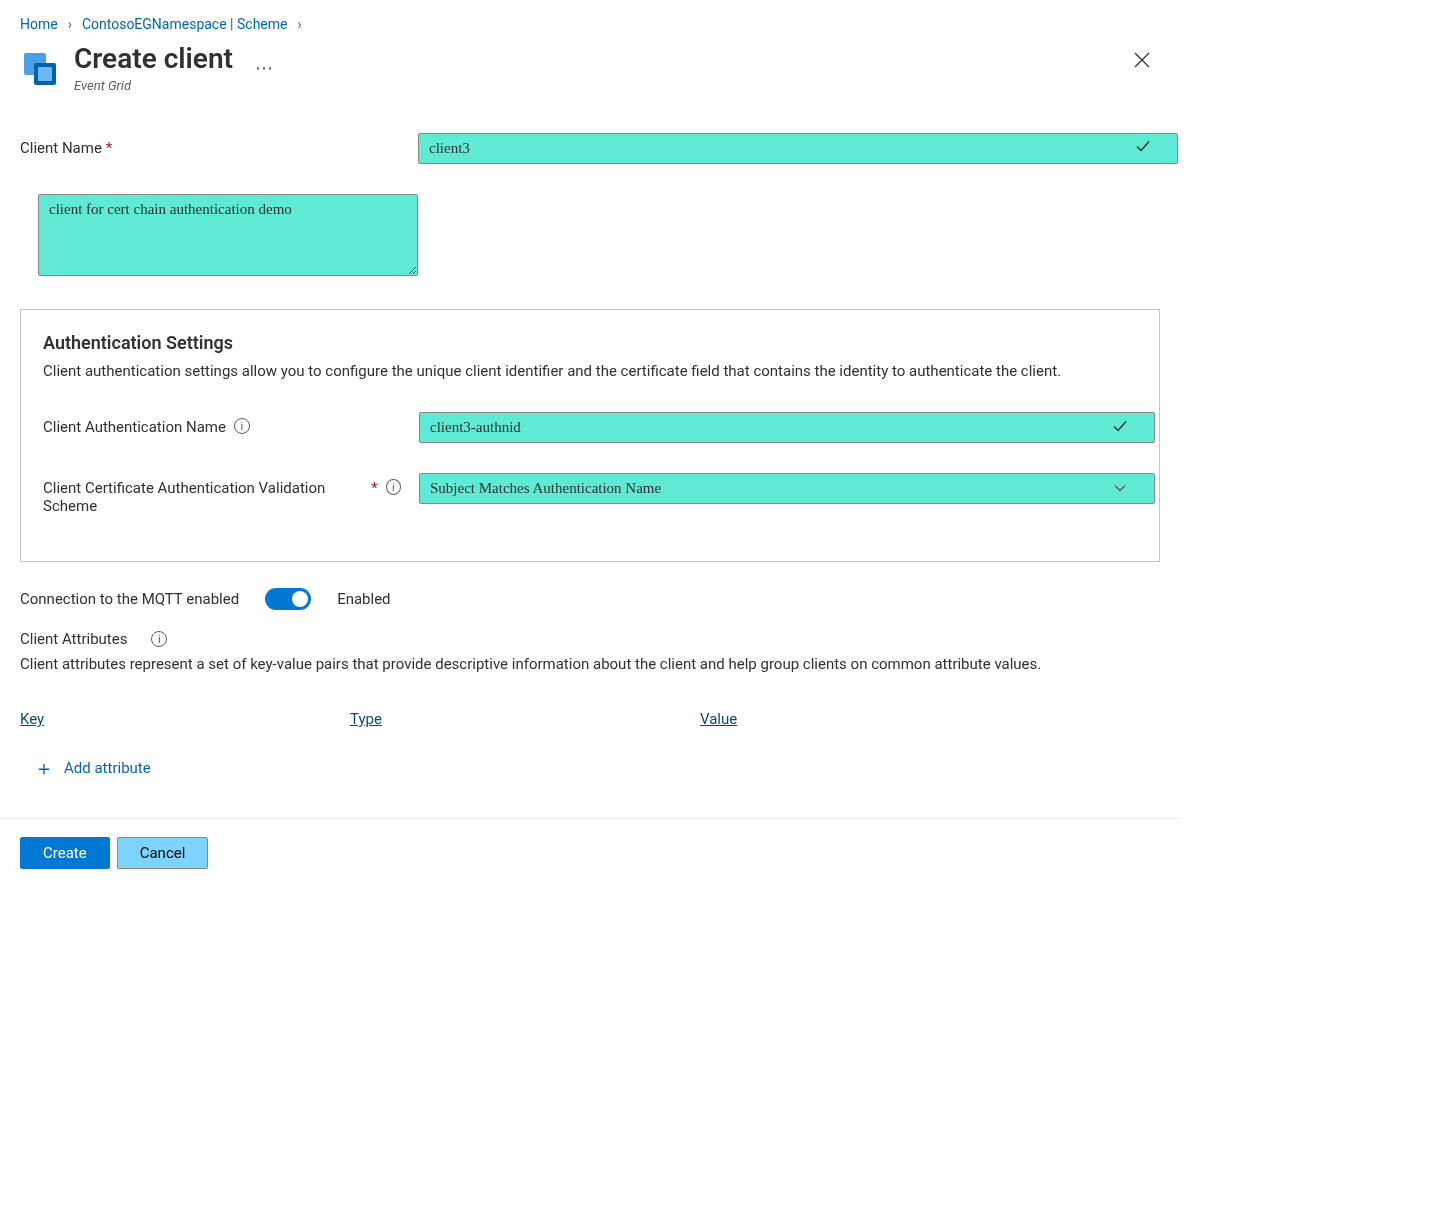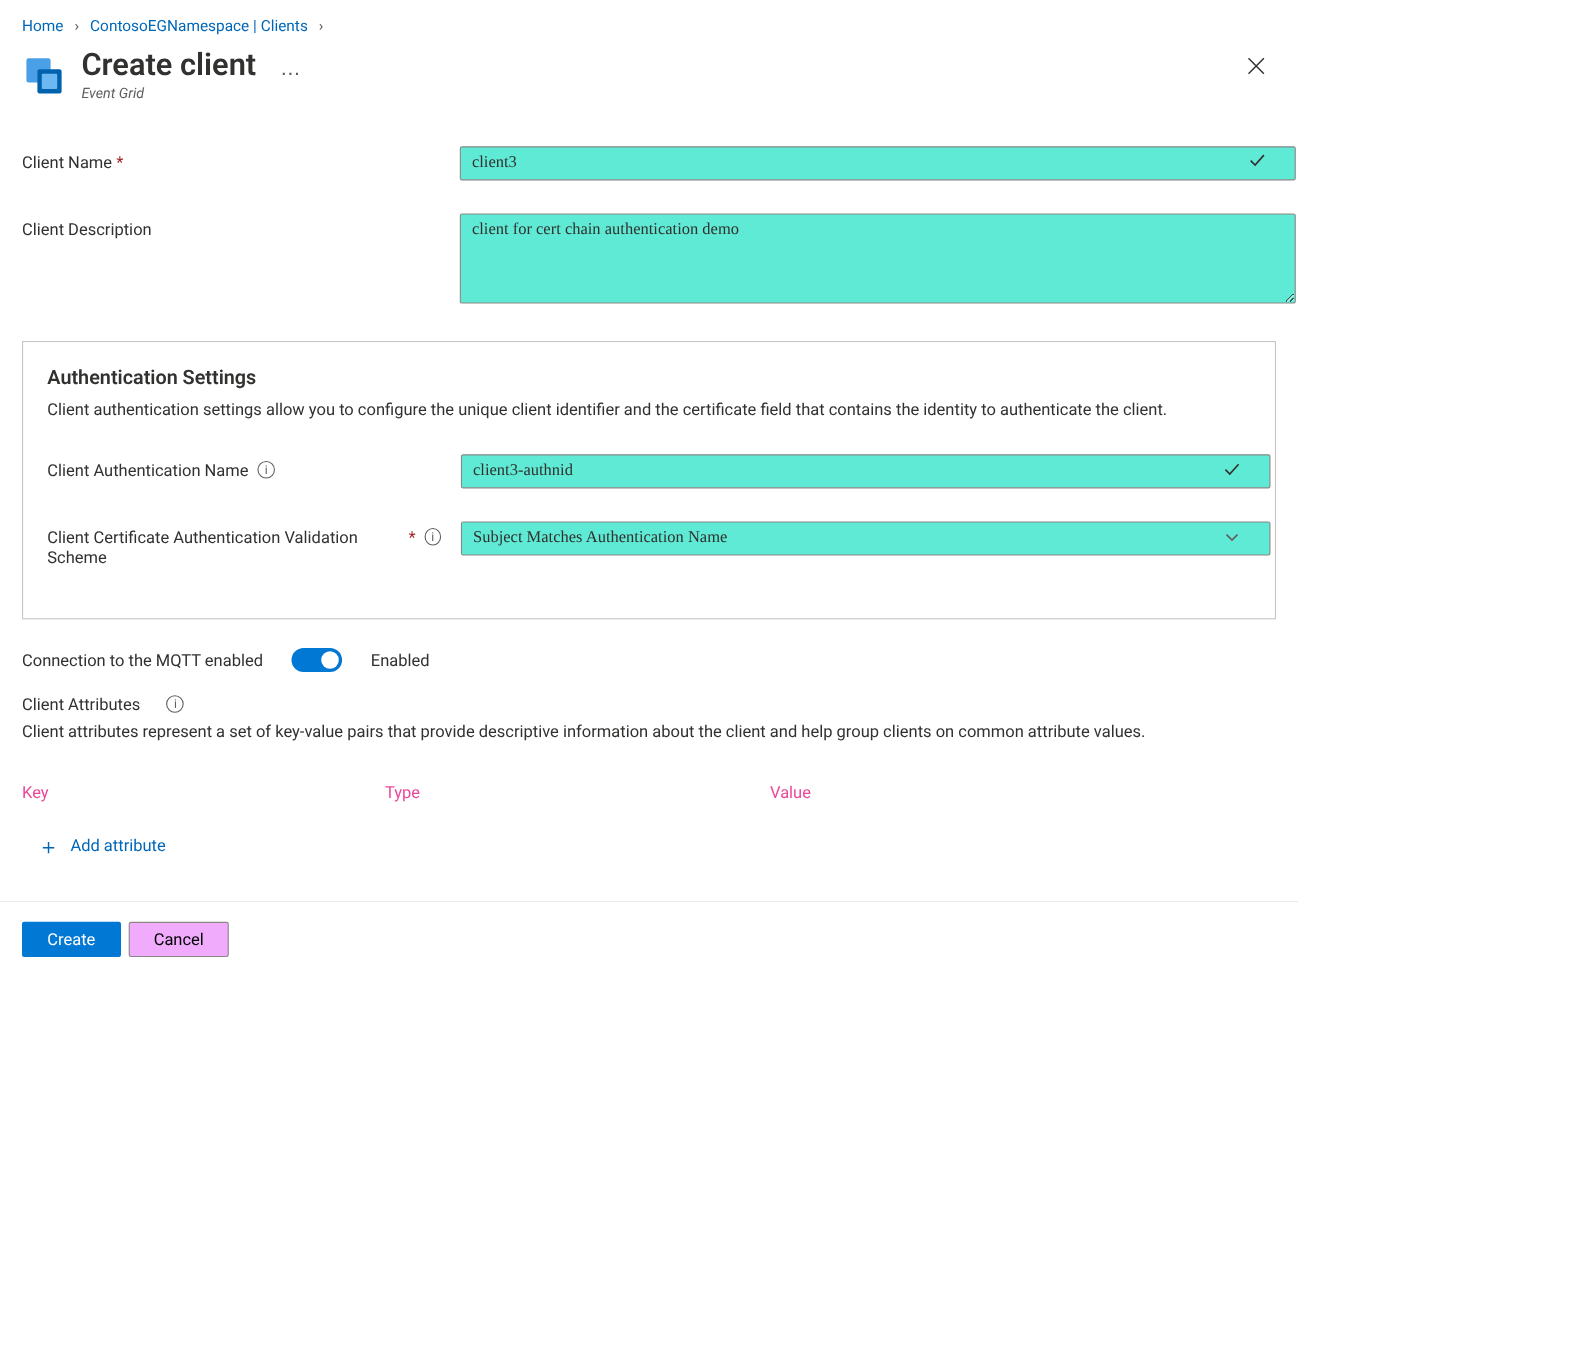--- a/index.html
+++ b/index.html
@@ -117,50 +117,50 @@
     flex-shrink:0;
   }
   .toggle .knob {
     position:absolute; right:3px; top:3px;
     width:16px; height:16px; border-radius:50%; background:#fff;
   }
   .attr-title { font-size:15px; display:flex; align-items:center; gap:24px; margin-bottom:6px;}
   .attr-desc  { font-size:15px; line-height:1.45; margin-bottom:34px;}
   .attr-header {
     display:grid; grid-template-columns: 330px 350px 1fr;
-    font-size:15px; color:#ec4899; margin-bottom:30px;
+    font-size:15px; color:#0c4a6e; margin-bottom:30px;text-decoration:underline;
   }
   .add-attr {
     display:flex; align-items:center; gap:10px;
     color: var(--link); cursor:pointer; font-size:15px;
     margin-bottom: 40px;
     padding-left: 14px;
   }
   .plus-icon { font-size:20px; line-height:1; color:var(--link); }
   .footer-divider { border-top:1px solid #edebe9; margin-left:-20px; margin-right:-20px;}
   .footer {
     padding: 18px 0 20px 0;
     display:flex; gap:7px;
   }
   .btn {
     font-family:inherit; font-size:15px; padding:6px 22px;
-    border:1px solid var(--border); background:#f0abfc; cursor:pointer;
+    border:1px solid var(--border); background:#7dd3fc; cursor:pointer;
     border-radius:2px;
   }
   .btn-primary {
     background: var(--primary); border-color:var(--primary); color:#fff;
   }
 </style>
 </head>
 <body>
 
 <nav class="breadcrumb">
   <a>Home</a>
   <span class="chev">›</span>
-  <a>ContosoEGNamespace | Clients</a>
+  <a>ContosoEGNamespace | Scheme</a>
   <span class="chev">›</span>
 </nav>
 
 <div class="header-row">
   <div class="header-icon">
     <svg width="38" height="38" viewBox="0 0 38 38">
       <rect x="3" y="3" width="22" height="22" fill="#4aa0e6" rx="2"></rect>
       <rect x="13" y="13" width="22" height="22" fill="#0062ad" rx="2"></rect>
       <rect x="17" y="17" width="14" height="14" fill="#6bb8f2" rx="1"></rect>
     </svg>
@@ -187,21 +187,20 @@
       <input class="text-input" type="text" value="client3" style="">
       <span class="valid-check">
         <svg width="18" height="18" viewBox="0 0 18 18">
             <path d="M3 9 L7 13 L15 4" stroke="#323130" stroke-width="1.5" fill="none"></path>
           </svg>
       </span>
     </div>
   </div>
 
   <div class="field-row">
-    <div class="field-label">Client Description</div>
     <div class="input-wrap">
       <textarea class="textarea-input" style="">client for cert chain authentication demo</textarea>
     </div>
   </div>
 
   <div class="section-box">
     <div class="section-title">Authentication Settings</div>
     <div class="section-desc">Client authentication settings allow you to configure the unique client identifier and the certificate field that contains the identity to authenticate the client.</div>
 
     <div class="field-row" style="grid-template-columns:358px 1fr;">

